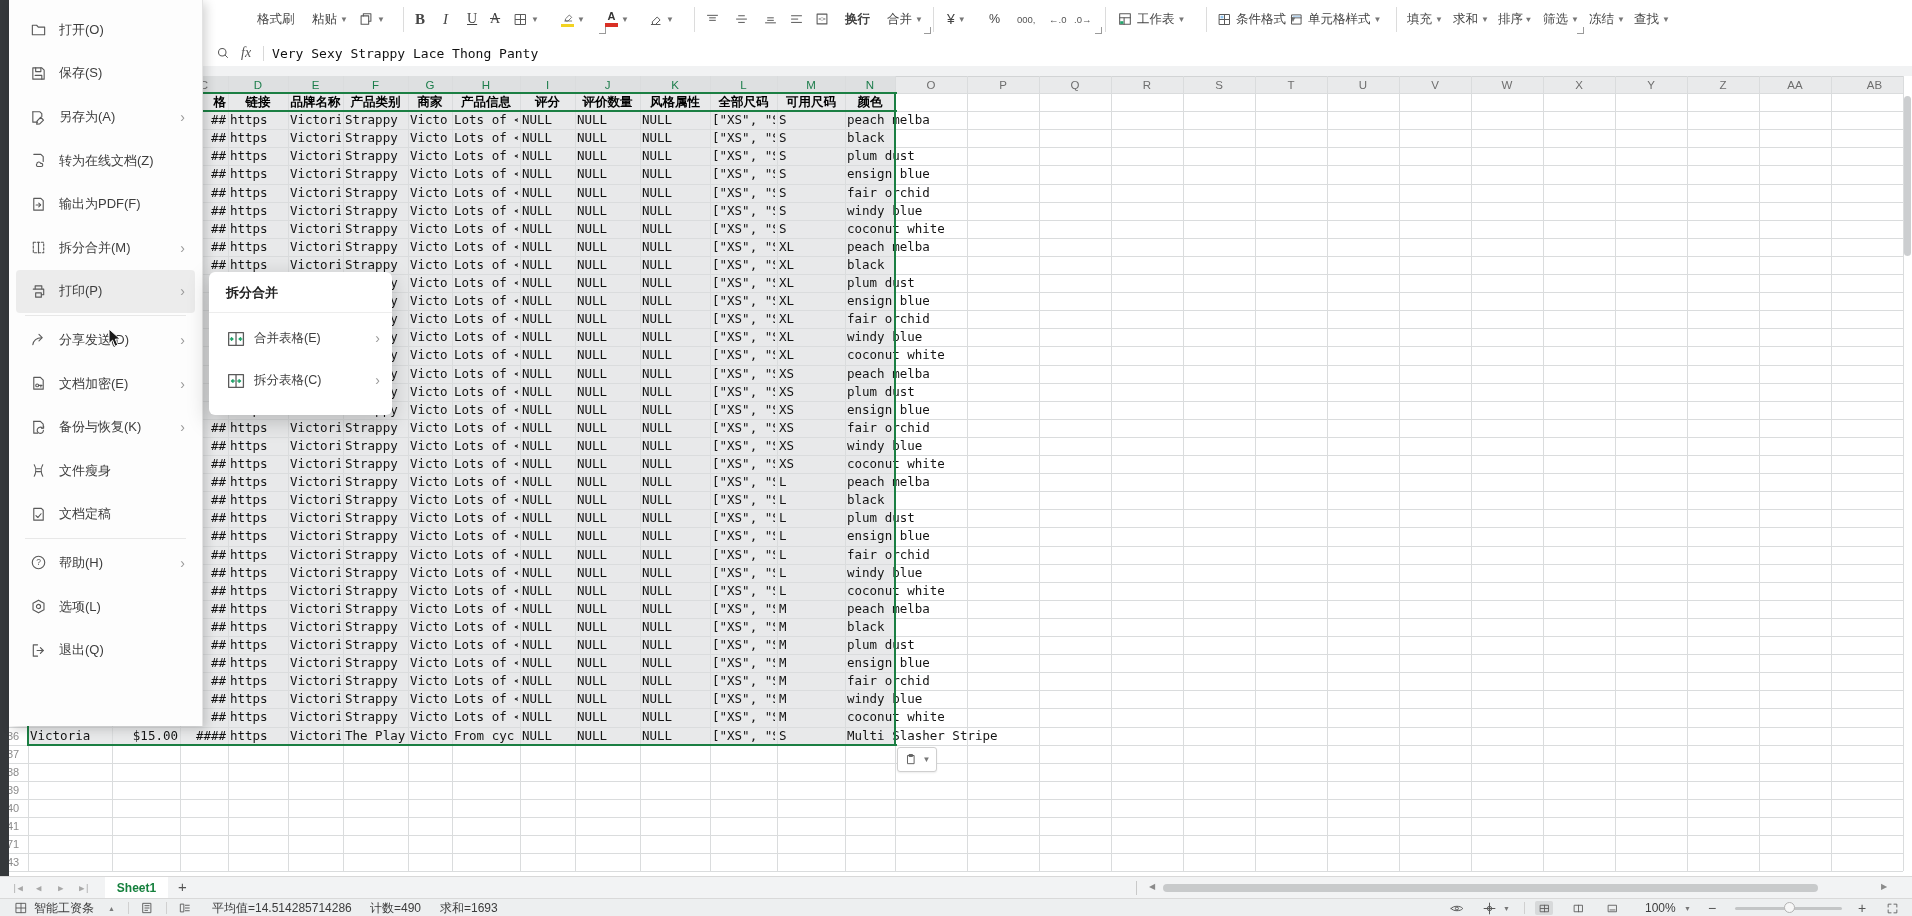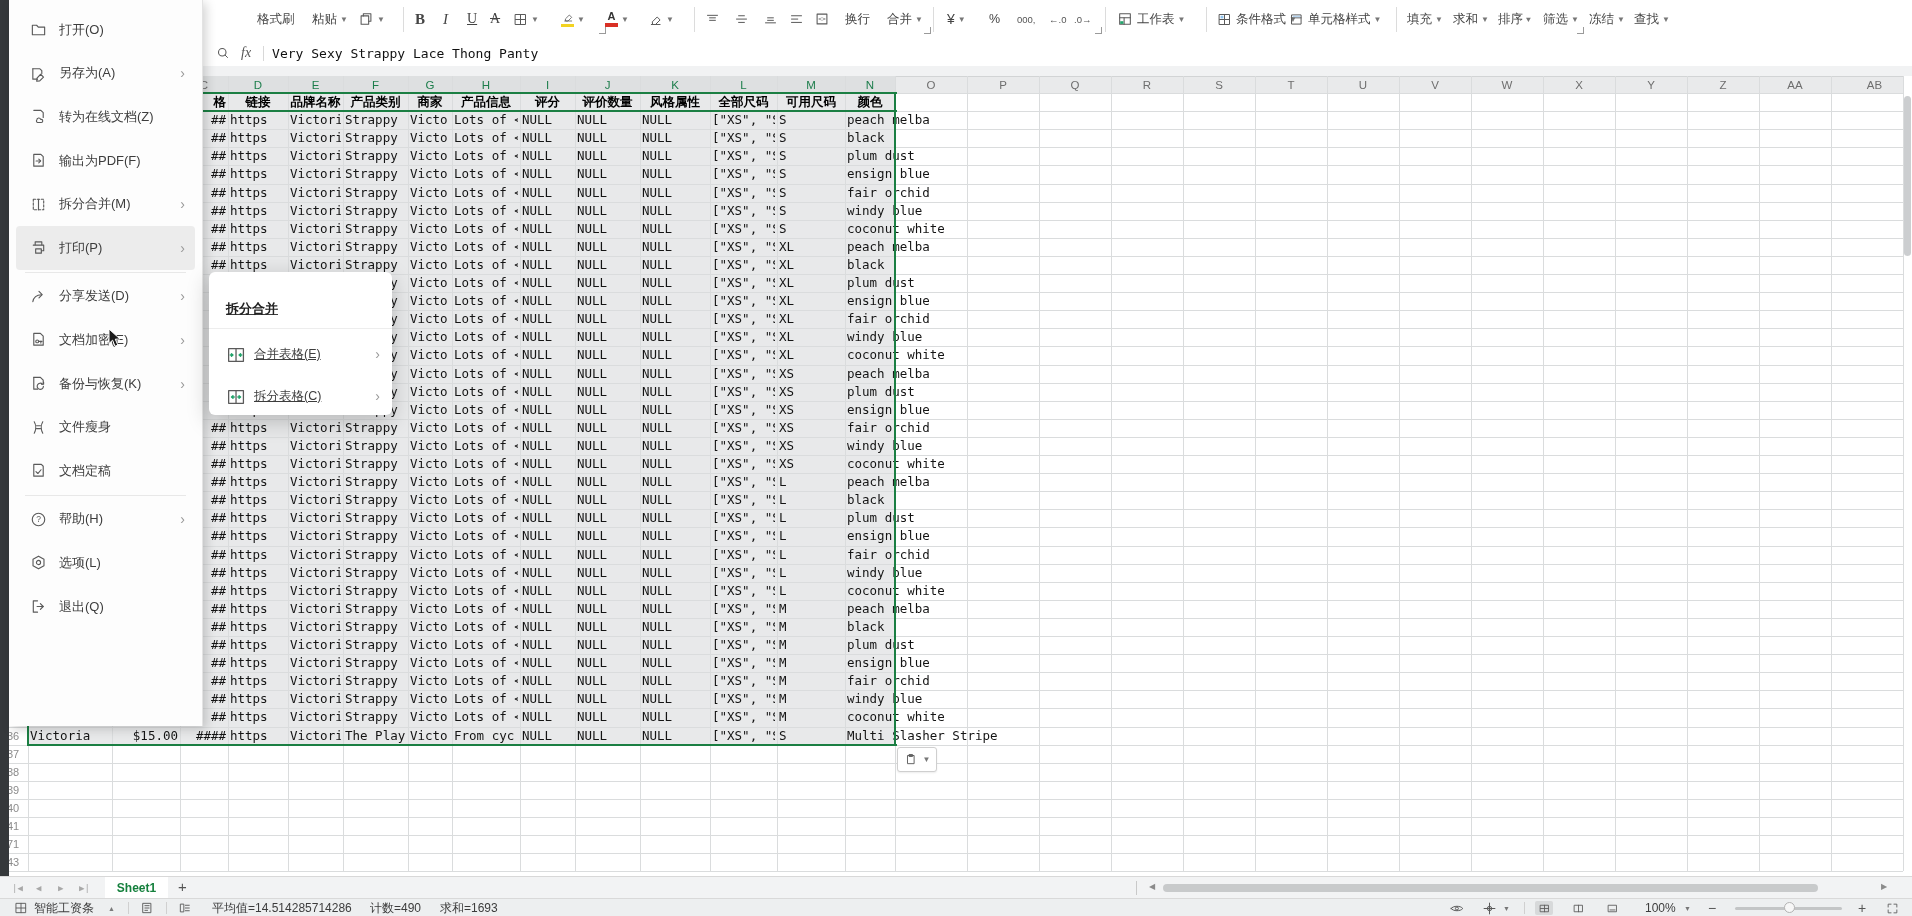--- a/index.html
+++ b/index.html
@@ -51,21 +51,21 @@
   #file-menu{left:9px;top:0;width:194px;height:726px;background:#fdfdfd;z-index:40;
              box-shadow:3px 3px 10px rgba(0,0,0,.18);border-right:1px solid #e3e3e3;padding-top:8px;box-sizing:border-box;}
   .menu-item{height:43.6px;display:flex;align-items:center;margin:0 7px;padding:0 9px 0 13px;border-radius:4px;
              font-size:13px;color:#3d3d3d;position:relative;}
   .menu-item.hover{background:#ececec;}
   .menu-item .micon{width:18px;height:18px;margin-right:12px;flex:0 0 auto;display:flex;align-items:center;justify-content:center;}
   .menu-item .chev{position:absolute;right:10px;color:#9a9a9a;font-size:14px;}
   .menu-sep{height:1px;background:#e8e8e8;margin:2px 16px;}
   
   #submenu{left:209px;top:272px;width:183px;height:143px;background:#fff;border-radius:6px;z-index:50;
-           box-shadow:0 6px 22px rgba(0,0,0,.22);padding:28px 0 0 0;box-sizing:border-box;text-decoration:underline;}
+           box-shadow:0 6px 22px rgba(0,0,0,.22);padding:12px 0 0 0;box-sizing:border-box;}
   #submenu .sm-title{font-size:13px;font-weight:bold;color:#222;padding-left:17px;}
   #submenu .sm-sep{height:1px;background:#ededed;margin:10px 0 4px 0;}
   .sm-item{height:42px;display:flex;align-items:center;padding-left:17px;position:relative;font-size:12.5px;color:#3d3d3d;}
   .sm-item .micon{width:19px;height:19px;margin-right:9px;display:flex;align-items:center;}
   .sm-item .chev{position:absolute;right:12px;color:#9a9a9a;font-size:14px;}
   
   #cursor{left:107px;top:328px;z-index:60;}
   
   #tab-bar{left:0;top:876px;width:1912px;height:22px;background:#f2f3f4;border-top:1px solid #d8d8d8;z-index:10;}
   .nav-ic{position:absolute;top:3px;font-size:9px;color:#a8a8a8;font-family:"DejaVu Sans Mono",monospace;line-height:16px;}
@@ -810,21 +810,21 @@
           <path d="M3 8.5h7.5" fill="none" stroke="#5a5a5a" stroke-width="1.2" stroke-linecap="round" stroke-linejoin="round"></path>
           <path d="M3 12.5h12" fill="none" stroke="#5a5a5a" stroke-width="1.2" stroke-linecap="round" stroke-linejoin="round"></path>
         </svg>
       </div>
       <div class="tb-item" style="left: 805px;">
         <svg width="16" height="16" viewBox="0 0 18 18">
           <path d="M3.5 3.5h11v11h-11z" fill="none" stroke="#5a5a5a" stroke-width="1.2" stroke-linecap="round" stroke-linejoin="round"></path>
           <text x="9" y="11.6" font-size="7" text-anchor="middle" fill="#5a5a5a" font-family="DejaVu Sans Mono,monospace">&lt;&gt;</text>
         </svg>
       </div>
-      <div class="tb-item" style="left: 836px;">
+      <div class="tb-item" style="left: 836px; font-weight: bold;">
         <span>换行</span>
       </div>
       <div class="tb-item" style="left: 878px;">
         <span>合并</span>
         <span class="dd">▼</span>
       </div>
       <div class="tb-sep" style="left: 924px;"></div>
       <div class="tb-item" style="left: 938px;">
         <span style="font-size:14px">¥</span>
         <span class="dd">▼</span>
@@ -917,20 +917,30 @@
   <div class="abs" id="gap-band"></div>
 
   <div class="abs" id="file-menu">
       <div class="menu-item">
         <span class="micon">
           <svg width="17" height="17" viewBox="0 0 18 18">
             <path d="M2.5 4.5h4.5l1.8 2h6.7v8H2.5z" fill="none" stroke="#5a5a5a" stroke-width="1.2" stroke-linecap="round" stroke-linejoin="round"></path>
           </svg>
         </span>
         <span>打开(O)</span>
+      </div>
+      <div class="menu-item">
+        <span class="micon">
+          <svg width="17" height="17" viewBox="0 0 18 18">
+            <path d="M3 3h9.5l2.5 2.5V15H3z" fill="none" stroke="#5a5a5a" stroke-width="1.2" stroke-linecap="round" stroke-linejoin="round"></path>
+            <path d="M6 3v4h5.5V3" fill="none" stroke="#5a5a5a" stroke-width="1.2" stroke-linecap="round" stroke-linejoin="round"></path>
+            <path d="M5.5 11h7v4" fill="none" stroke="#5a5a5a" stroke-width="1.2" stroke-linecap="round" stroke-linejoin="round"></path>
+          </svg>
+        </span>
+        <span>保存(S)</span>
       </div>
       <div class="menu-item">
         <span class="micon">
           <svg width="17" height="17" viewBox="0 0 18 18">
             <path d="M3 4h7.5l2 2v3" fill="none" stroke="#5a5a5a" stroke-width="1.2" stroke-linecap="round" stroke-linejoin="round"></path>
             <path d="M3 4v11h5" fill="none" stroke="#5a5a5a" stroke-width="1.2" stroke-linecap="round" stroke-linejoin="round"></path>
             <path d="M11.3 9.8l3 3-4 4-3.2.3.3-3.2z" fill="none" stroke="#5a5a5a" stroke-width="1.2" stroke-linecap="round" stroke-linejoin="round"></path>
           </svg>
         </span>
         <span>另存为(A)</span>

